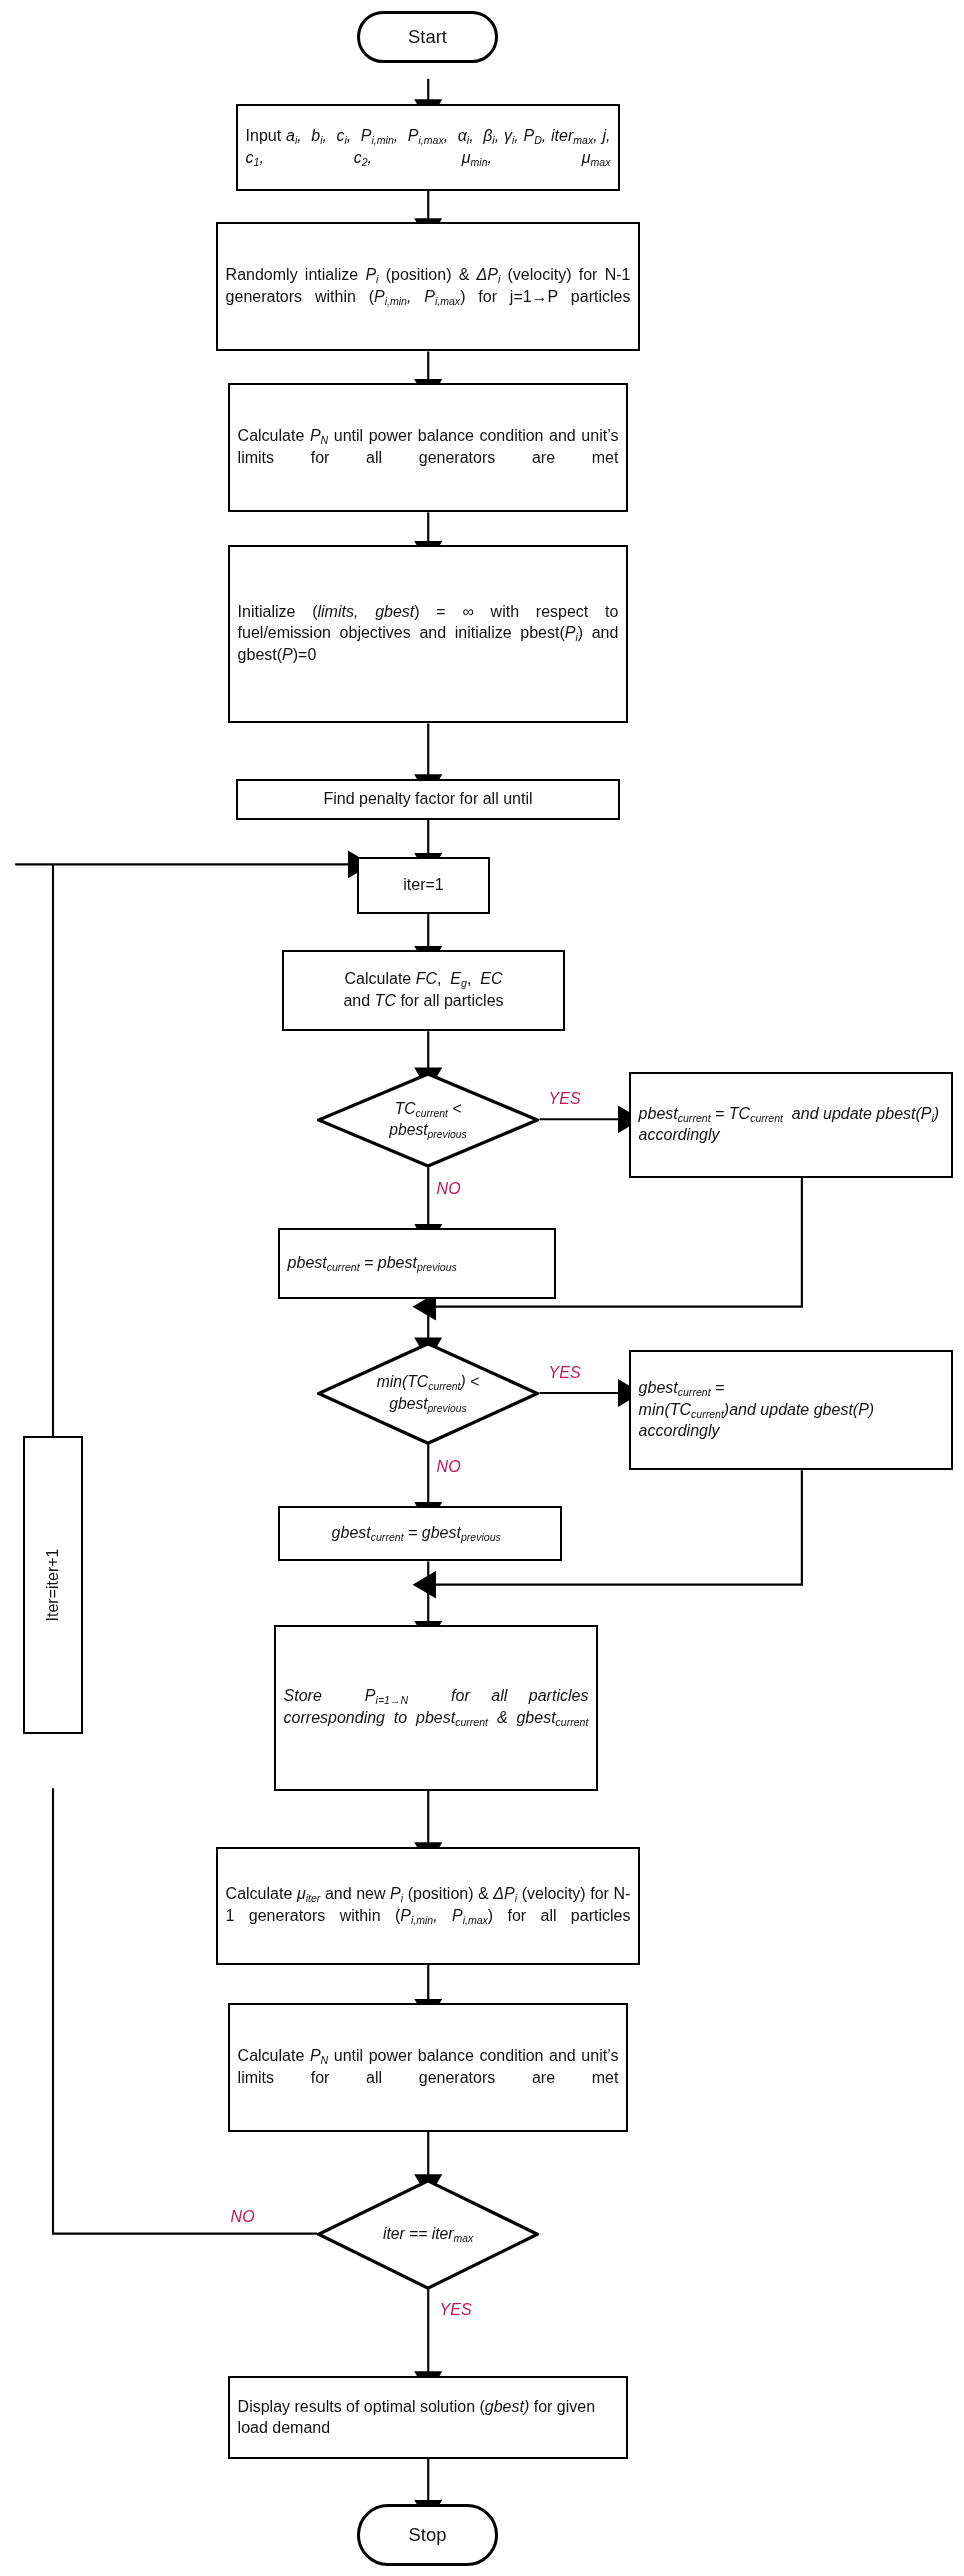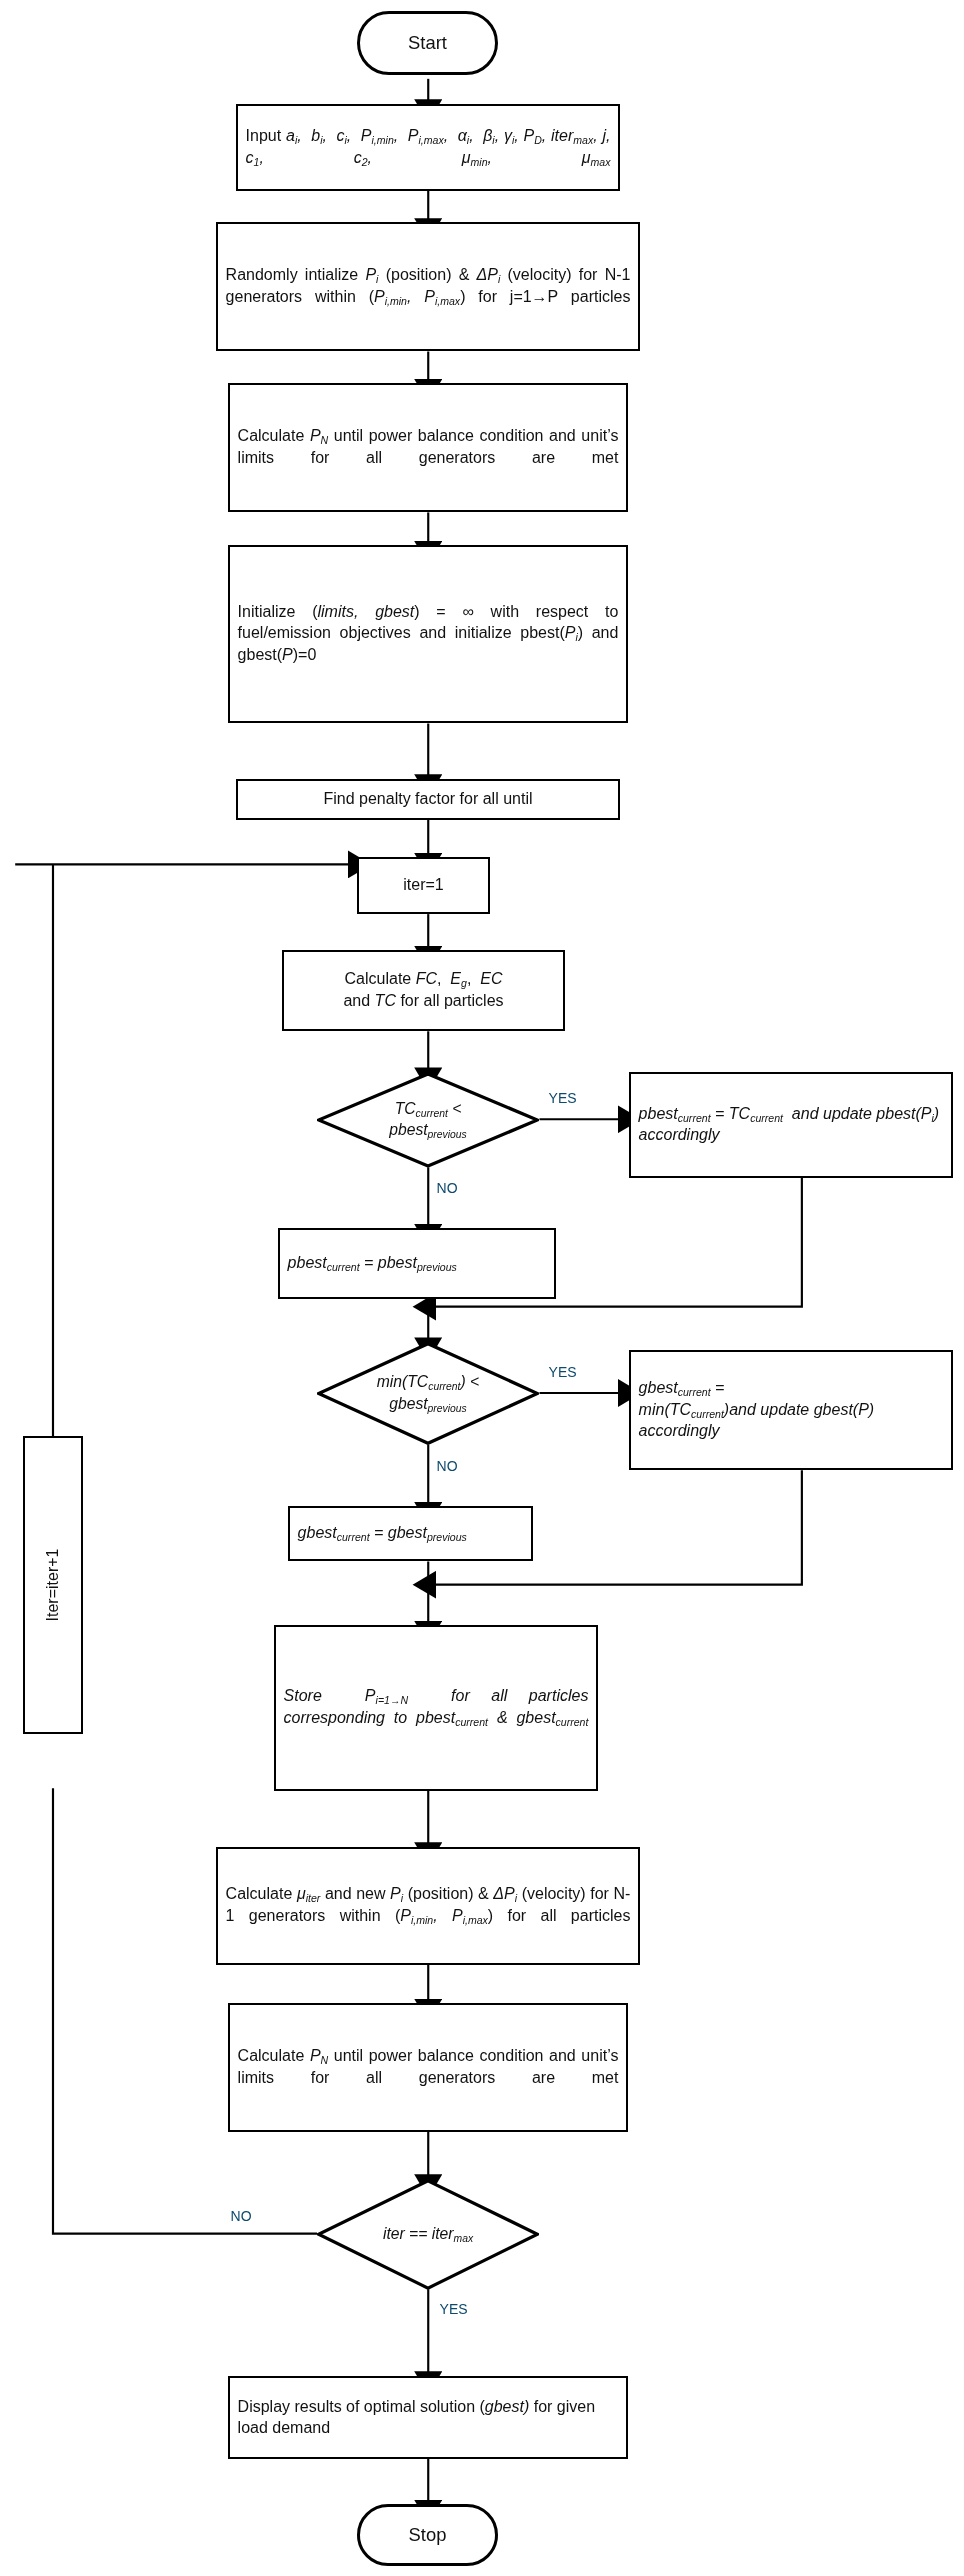--- a/index.html
+++ b/index.html
@@ -17,21 +17,21 @@
   .just{text-align:justify;text-align-last:justify;}
   .left{text-align:left;text-align-last:left;}
   .center{text-align:center;text-align-last:center;}
   .ital{font-style:italic;}
 
   .diamond{position:absolute;}
   .diamond .dlabel{position:absolute;left:0;top:0;width:100%;height:100%;
        display:flex;align-items:center;justify-content:center;
        font-size:15.7px;line-height:1.28;font-style:italic;color:#111;text-align:center;}
 
-  .edgelbl{position:absolute;font-size:14px;color:#0c4a6e;background:#fff;padding:0 1.6px;white-space:nowrap;}
+  .edgelbl{position:absolute;font-size:16px;color:#be185d;background:#fff;padding:0 1.6px;white-space:nowrap;font-style:italic;}
 
   .rotbox{position:absolute;box-sizing:border-box;background:#fff;border:2.7px solid #000;}
   .rotbox .rtxt{position:absolute;left:50%;top:50%;transform:translate(-50%,-50%) rotate(-90deg);
        white-space:nowrap;font-size:16px;color:#111;}
 
   sub{font-size:0.66em;vertical-align:-0.28em;font-style:italic;}
   .it{font-style:italic;}
 </style>
 </head>
 <body>
@@ -95,21 +95,21 @@
     <g stroke="#000" stroke-width="4" fill="none">
 
       <path d="M587,4137 L98,4137 L98,3312"></path>
 
       <path d="M98,2712 L98,1601"></path>
 
       <path d="M98,2712 L98,2660"></path>
     </g>
   </svg>
 
-  <div class="node terminator" style="left:357px;top:10.8px;width:141px;height:64px;">
+  <div class="node terminator" style="left:357px;top:10.8px;width:141px;height:52px;">
     <span class="txt center">Start</span>
   </div>
 
   <div class="node" style="left:236px;top:104px;width:384px;height:87px;">
     <span class="txt just">Input <span class="it">a<sub>i</sub>,&nbsp; b<sub>i</sub>,&nbsp; c<sub>i</sub>,&nbsp; P<sub>i,min</sub>,&nbsp; P<sub>i,max</sub>,&nbsp; α<sub>i</sub>,&nbsp; β<sub>i</sub>, γ<sub>i</sub>, P<sub>D</sub>, iter<sub>max</sub>, j, c<sub>1</sub>, c<sub>2</sub>, μ<sub>min</sub>, μ<sub>max</sub></span></span>
   </div>
 
   <div class="node" style="left:216px;top:222px;width:424px;height:129px;">
     <span class="txt just">Randomly intialize <span class="it">P<sub>i</sub></span> (position) &amp; <span class="it">ΔP<sub>i</sub></span> (velocity) for N-1 generators within (<span class="it">P<sub>i,min</sub>, P<sub>i,max</sub></span>) for j=1→P particles</span>
   </div>
@@ -157,21 +157,21 @@
     </svg>
     <div class="dlabel">
       <span><span class="it">min(TC<sub>current</sub>)</span> &lt;<br><span class="it">gbest<sub>previous</sub></span></span>
     </div>
   </div>
 
   <div class="node" style="left:629px;top:1350px;width:324px;height:120px;">
     <span class="txt left ital"><span class="it">gbest<sub>current</sub> =<br>min(TC<sub>current</sub>)and update gbest(P) accordingly</span></span>
   </div>
 
-  <div class="node" style="left:288px;top:1506px;width:245px;height:55px;">
+  <div class="node" style="left:278px;top:1506px;width:284px;height:55px;padding-left:44px;">
     <span class="txt left ital"><span class="it">gbest<sub>current</sub> = gbest<sub>previous</sub></span></span>
   </div>
 
   <div class="node" style="left:274px;top:1625px;width:324px;height:166px;">
     <span class="txt just ital"><span class="it">Store &nbsp;P<sub>i=1→N</sub>&nbsp; for all particles corresponding to pbest<sub>current</sub> &amp; gbest<sub>current</sub></span></span>
   </div>
 
   <div class="node" style="left:216px;top:1847px;width:424px;height:118px;">
     <span class="txt just">Calculate <span class="it">μ<sub>iter</sub></span> and new <span class="it">P<sub>i</sub></span> (position) &amp; <span class="it">ΔP<sub>i</sub></span> (velocity) for N-1 generators within (<span class="it">P<sub>i,min</sub>, P<sub>i,max</sub></span>) for all particles</span>
   </div>

